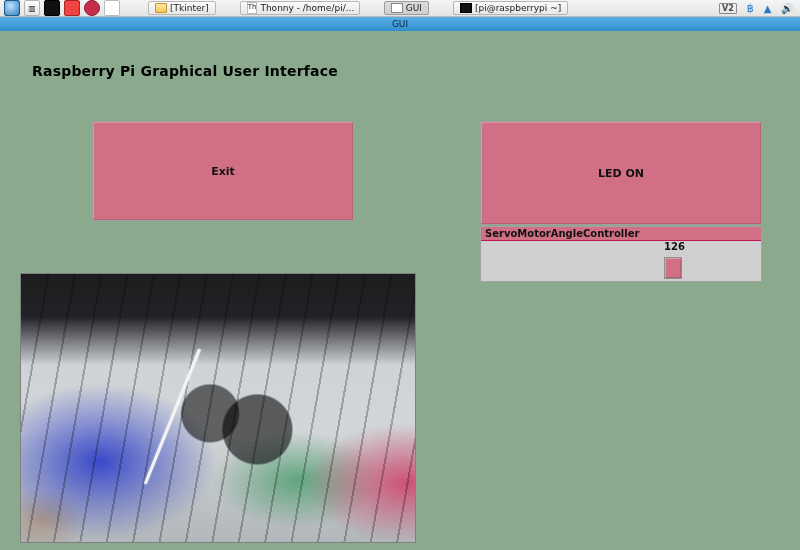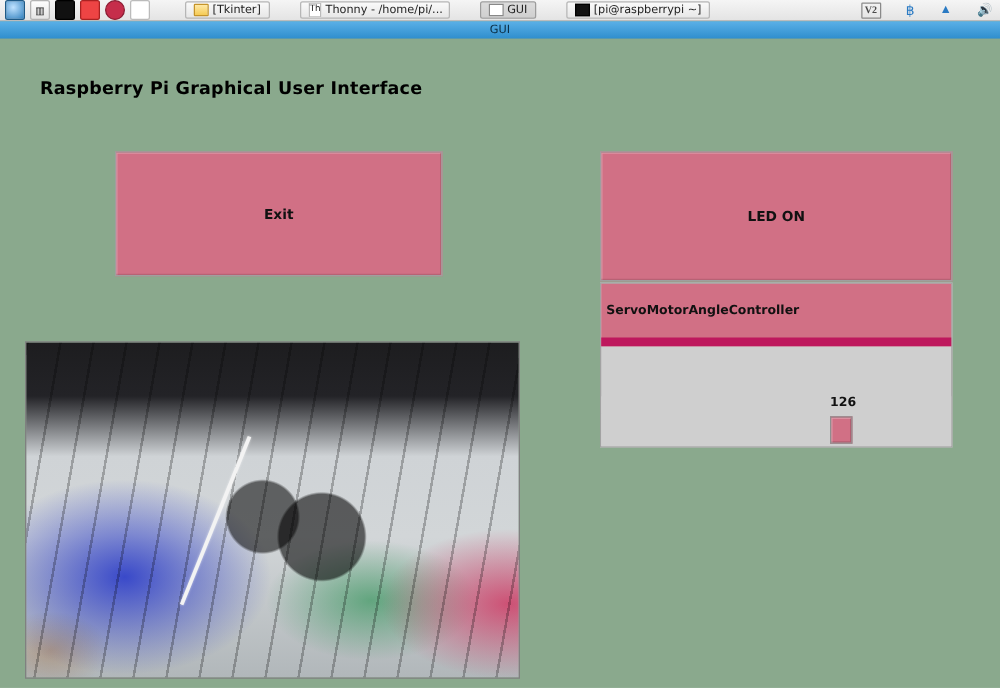--- a/index.html
+++ b/index.html
@@ -46,24 +46,24 @@
     text-overflow: ellipsis;
     margin-left: 24px;
   }
   .taskbar .task-btn.active {
     background: linear-gradient(to bottom, #dcdcdc, #cfcfcf);
     border-color: #9c9c9c;
   }
   .taskbar .tray {
     margin-left: auto;
     display: flex;
-    gap: 20px;
+    gap: 10px;
     padding-right: 6px;
+    align-items: center;
     color: #4a4a4a;
-    font-family: Liberation Serif, serif;
   }
   .launcher {
     width: 14px; height: 14px;
     border-radius: 2px;
     display: inline-flex;
     align-items: center; justify-content: center;
     font-size: 9px;
   }
   .globe   { background: radial-gradient(circle at 40% 35%, #bfe2ff, #2f7fbd); border:1px solid #1e5a87; }
   .files   { background: linear-gradient(#fefefe,#e4e4e4); border:1px solid #b3b3b3; font-size:8px; }
@@ -148,29 +148,28 @@
     top: 195px; left: 480px;
     width: 282px;
     background: #cfcfcf;
     border: 1px solid #a2a2a2;
     box-sizing: border-box;
     font-size: 10px;
     color: #111;
   }
   .scale-label {
     background: #d17085;
-    border-bottom: 7px solid #be185d;
-    padding: 16px 4px;
+    border-bottom: 1px solid #be185d;
+    padding: 1px 4px;
     font-weight: bold;
   }
   .scale-val-row {
     position: relative;
     height: 14px;
     background: #cfcfcf;
-    margin-top: 40px;
   }
   .scale-val {
     position: absolute;
     top: 0;
     font-size: 10px;
     font-weight: bold;
   }
   .scale-trough {
     position: relative;
     height: 26px;

